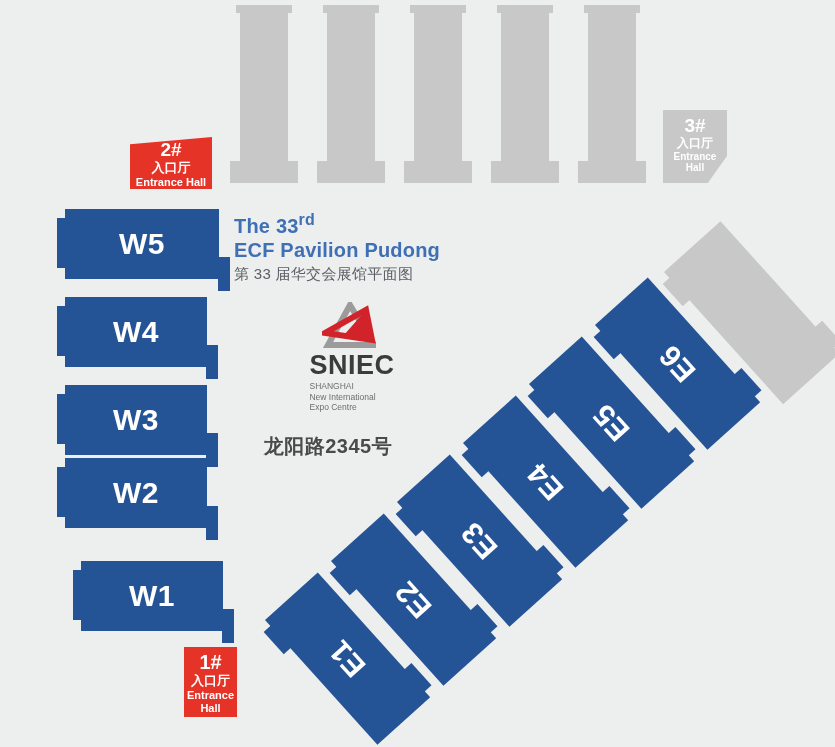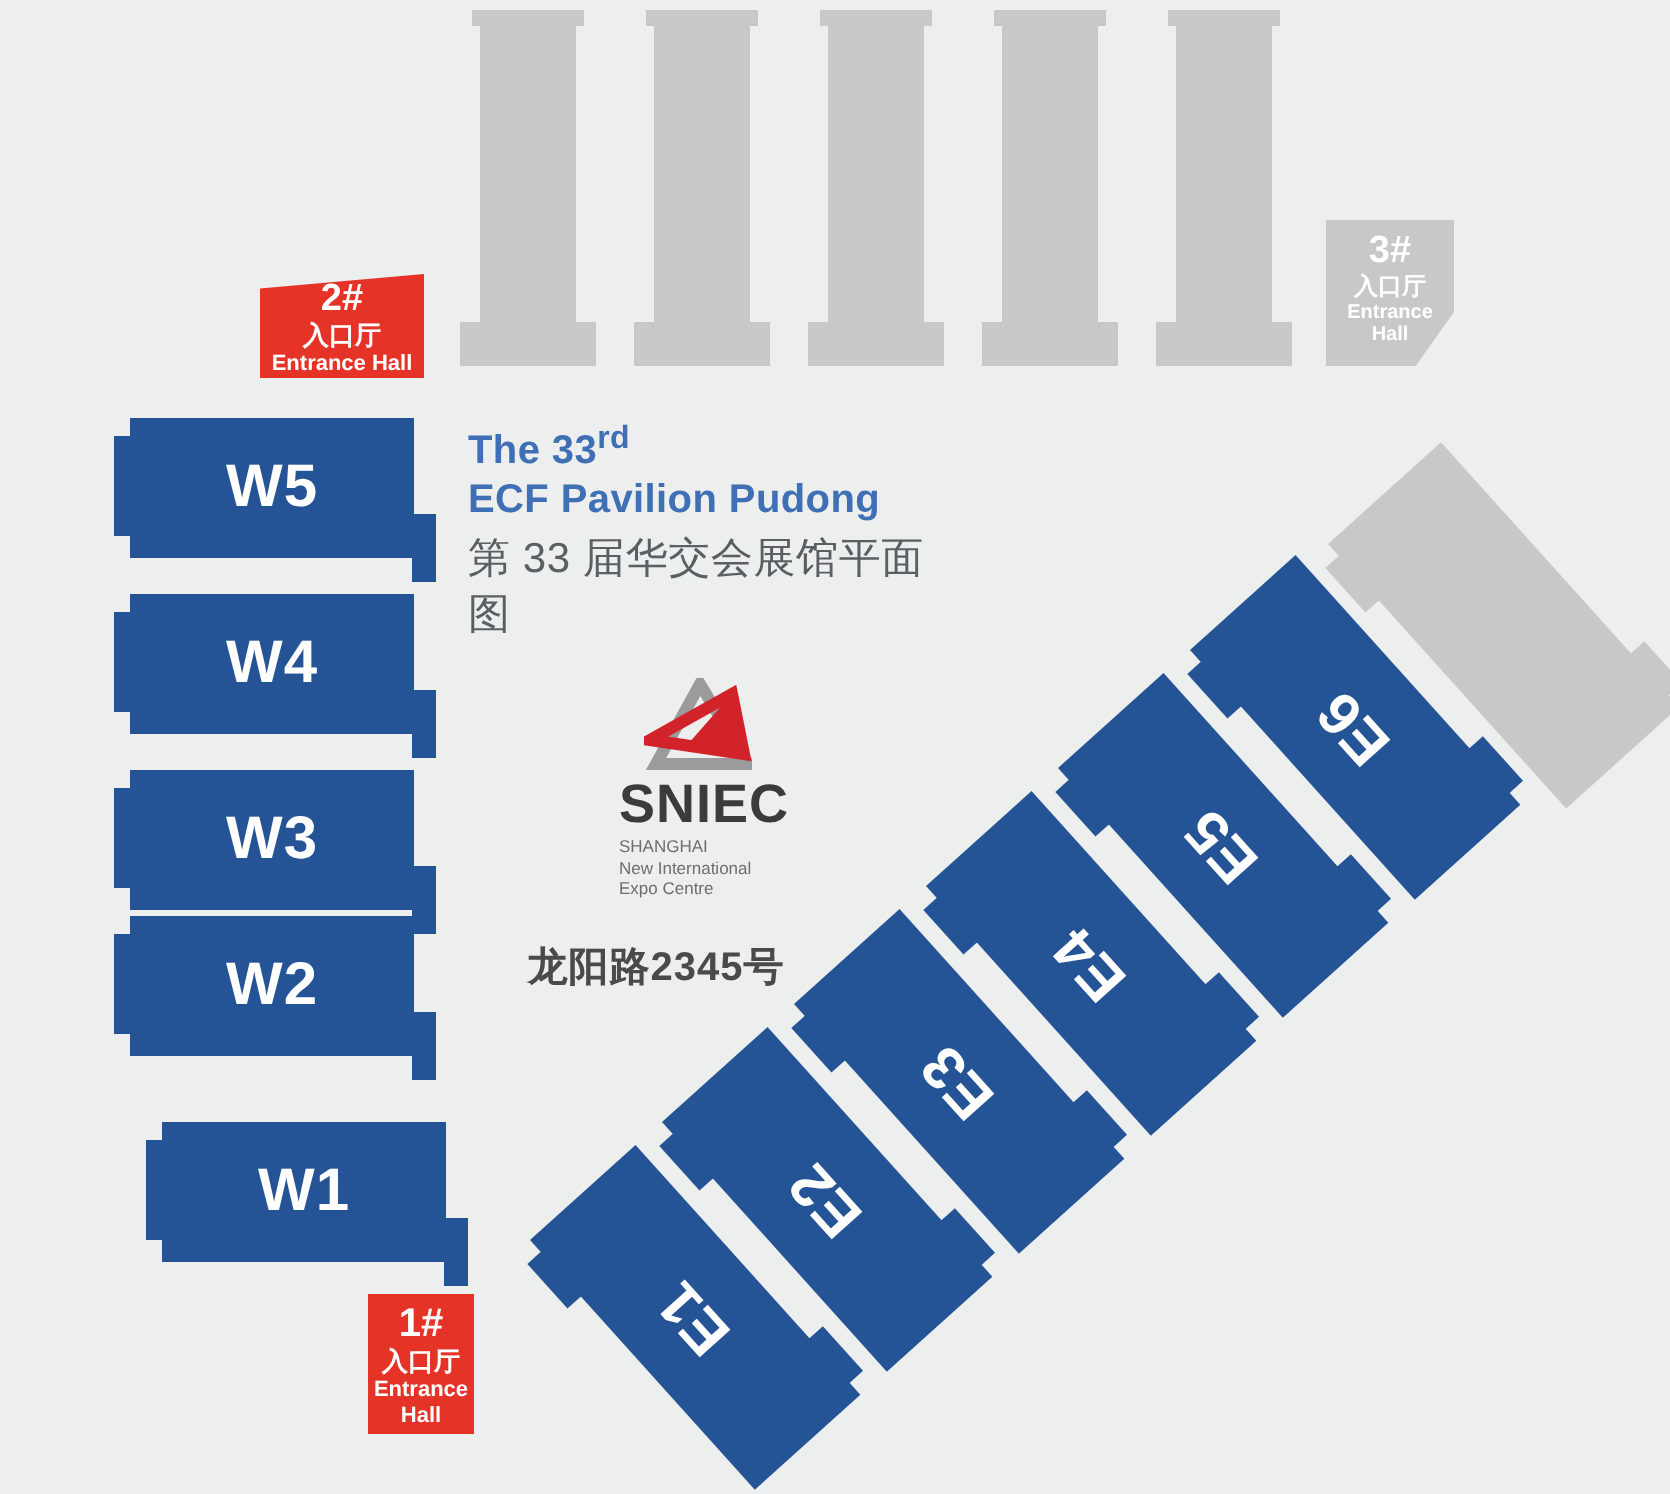--- a/index.html
+++ b/index.html
@@ -239,21 +239,21 @@
     font-weight: bold;
     line-height: 1.2;
     letter-spacing: 0.2px;
   }
   #title-line1 sup {
     font-size: 16px;
     vertical-align: super;
   }
   #title-cn {
     color: #5a5f63;
-    font-size: 21px;
+    font-size: 15px;
     margin-top: 3px;
     letter-spacing: 0.3px;
   }
   #logo-row {
     margin-top: 18px;
     display: flex;
     align-items: center;
     flex-direction: column;
   }
   #logo-mark {
@@ -327,21 +327,21 @@
       </div>
     </div>
 
   <div class="gray-rot" id="gray-rotated-building" style="left: 664px; top: 272px; width: 76px; height: 178px; transform: rotate(-42deg);">
     <div class="gr-body"></div>
     <div class="gr-tab"></div>
     <div class="gr-tab2"></div>
   </div>
 
   <div id="west-halls">
-      <div class="w-hall" style="left: 57px; top: 209px; width: 150px; height: 70px;">
+      <div class="w-hall" style="left: 57px; top: 209px; width: 150px; height: 70px; padding-left: 12px;">
         <div class="wh-left-tab"></div>
         <div class="wh-body"></div>
         <div class="wh-right-tab"></div>
         <div class="wh-label">W5</div>
       </div>
       <div class="w-hall" style="left: 57px; top: 297px; width: 150px; height: 70px;">
         <div class="wh-left-tab"></div>
         <div class="wh-body"></div>
         <div class="wh-right-tab"></div>
         <div class="wh-label">W4</div>

